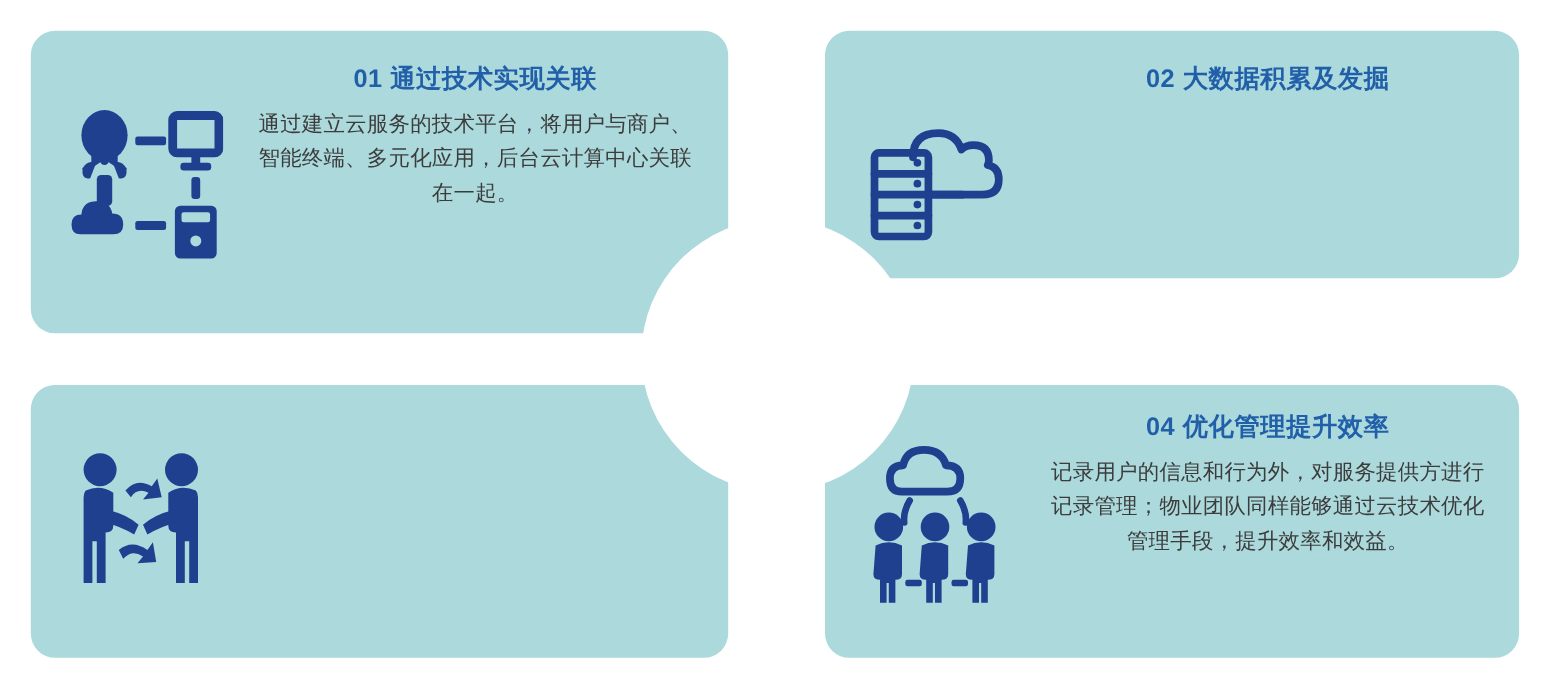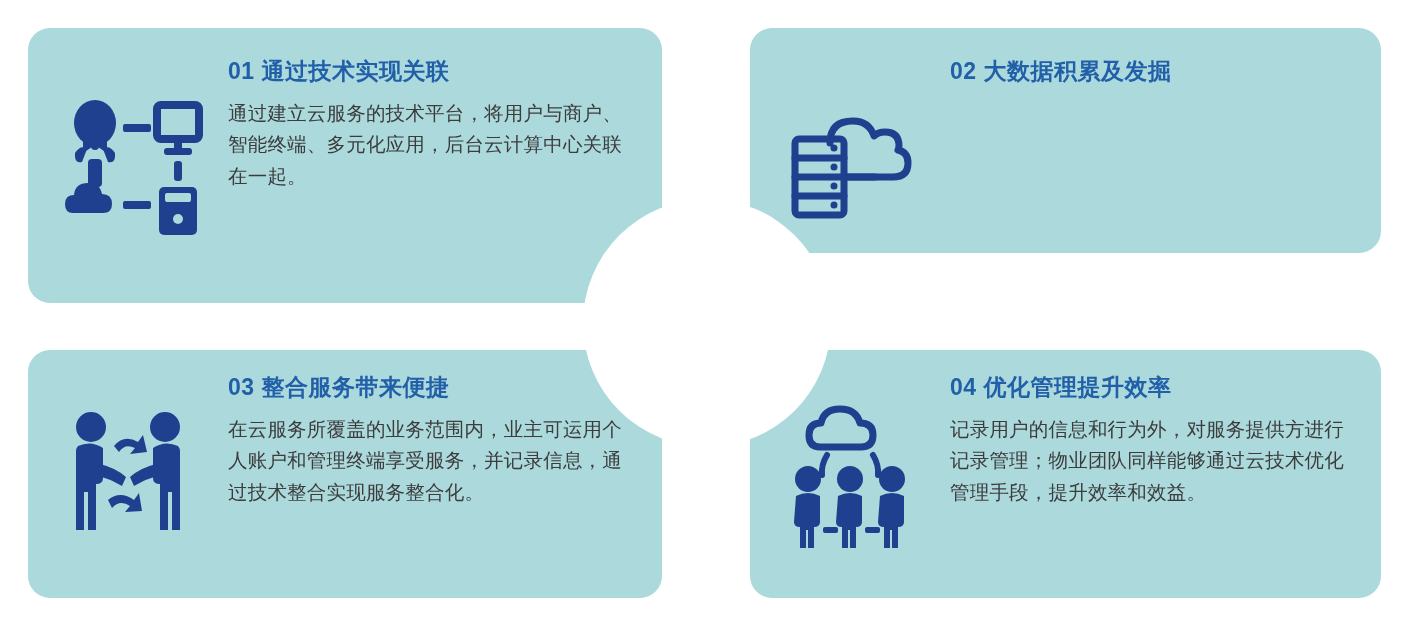--- a/index.html
+++ b/index.html
@@ -31,20 +31,21 @@
   .card--tl { left: 28px;  top: 28px;  width: 634px; height: 275px; }
   .card--tr { left: 750px; top: 28px;  width: 631px; height: 225px; }
   .card--bl { left: 28px;  top: 350px; width: 634px; height: 248px; }
   .card--br { left: 750px; top: 350px; width: 631px; height: 248px; }
 
   .card-inner {
     position: absolute;
     inset: 0;
     display: flex;
     align-items: flex-start;
+    text-align: center;
   }
 
   .icon-box {
     flex: 0 0 auto;
     display: flex;
     align-items: center;
     justify-content: center;
   }
   .card--tl .icon-box { width: 200px; height: 275px; }
   .card--tr .icon-box { width: 200px; height: 275px; }
@@ -201,24 +202,20 @@
             <ellipse cx="107" cy="23" rx="15" ry="15"></ellipse>
             <path d="M120 42 q-13 -6 -25 2 l0 30 q0 6 7 6 l0 46 l8 0 l0 -38 l4 0 l0 38 l8 0 l0 -78 q0 -4 -2 -6 z"></path>
             <path d="M98 60 q-16 4 -26 13 l4 9 q14 -8 24 -10 z"></path>
 
             <path d="M56 42 q10 -12 24 -4 l5 -7 l4 17 l-17 2 l5 -6 q-10 -5 -16 4 z"></path>
 
             <path d="M50 96 q12 -10 26 0 l5 -7 l3 18 l-17 1 l5 -6 q-10 -7 -18 2 z"></path>
           </g>
         </svg>
       </div>
-      <div class="text-box">
-        <h2 class="card-heading">03 整合服务带来便捷</h2>
-        <p class="card-body">在云服务所覆盖的业务范围内，业主可运用个人账户和管理终端享受服务，并记录信息，通过技术整合实现服务整合化。</p>
-      </div>
     </div>
   </div>
 
   <div class="card card--br">
     <div class="card-inner">
       <div class="icon-box">
         <svg width="150" height="150" viewBox="0 0 150 150">
 
           <path d="M45 48 q-11 0 -11 -12 q0 -12 12 -12 q3 -14 19 -14 q16 0 20 14 q13 0 13 12 q0 12 -12 12 z" fill="none" stroke="#1f3f8f" stroke-width="7" stroke-linejoin="round"></path>
 

